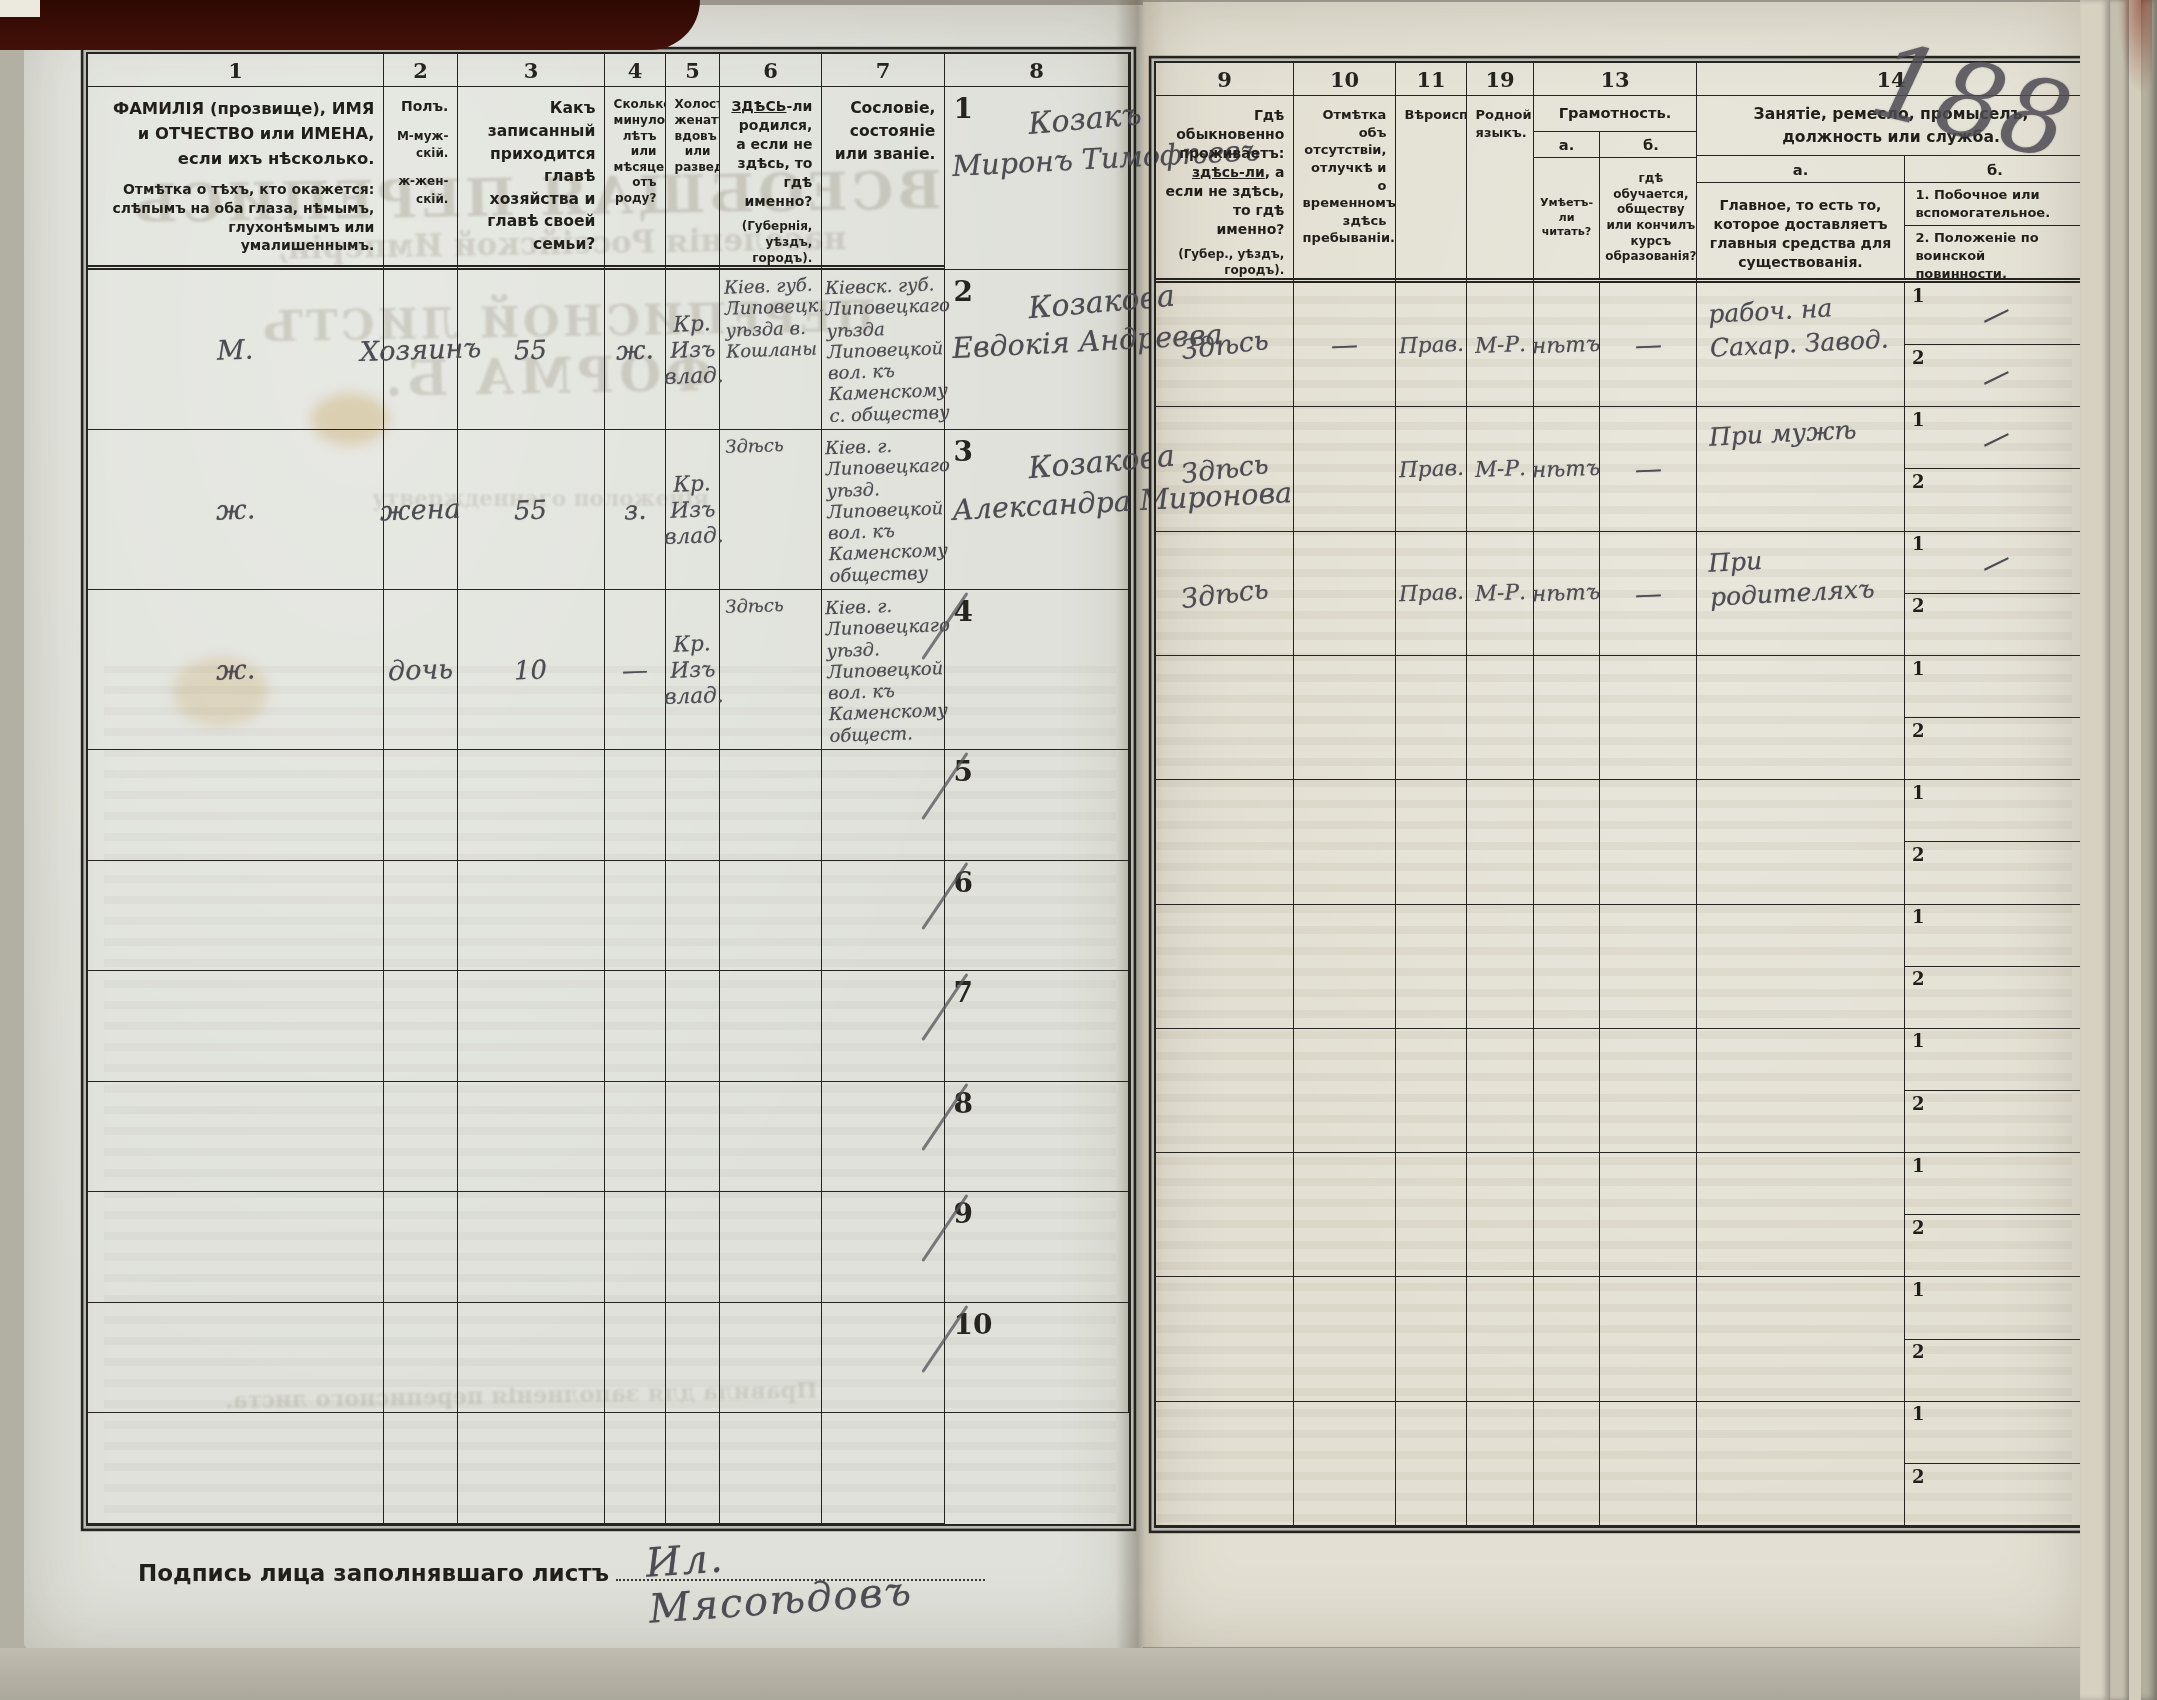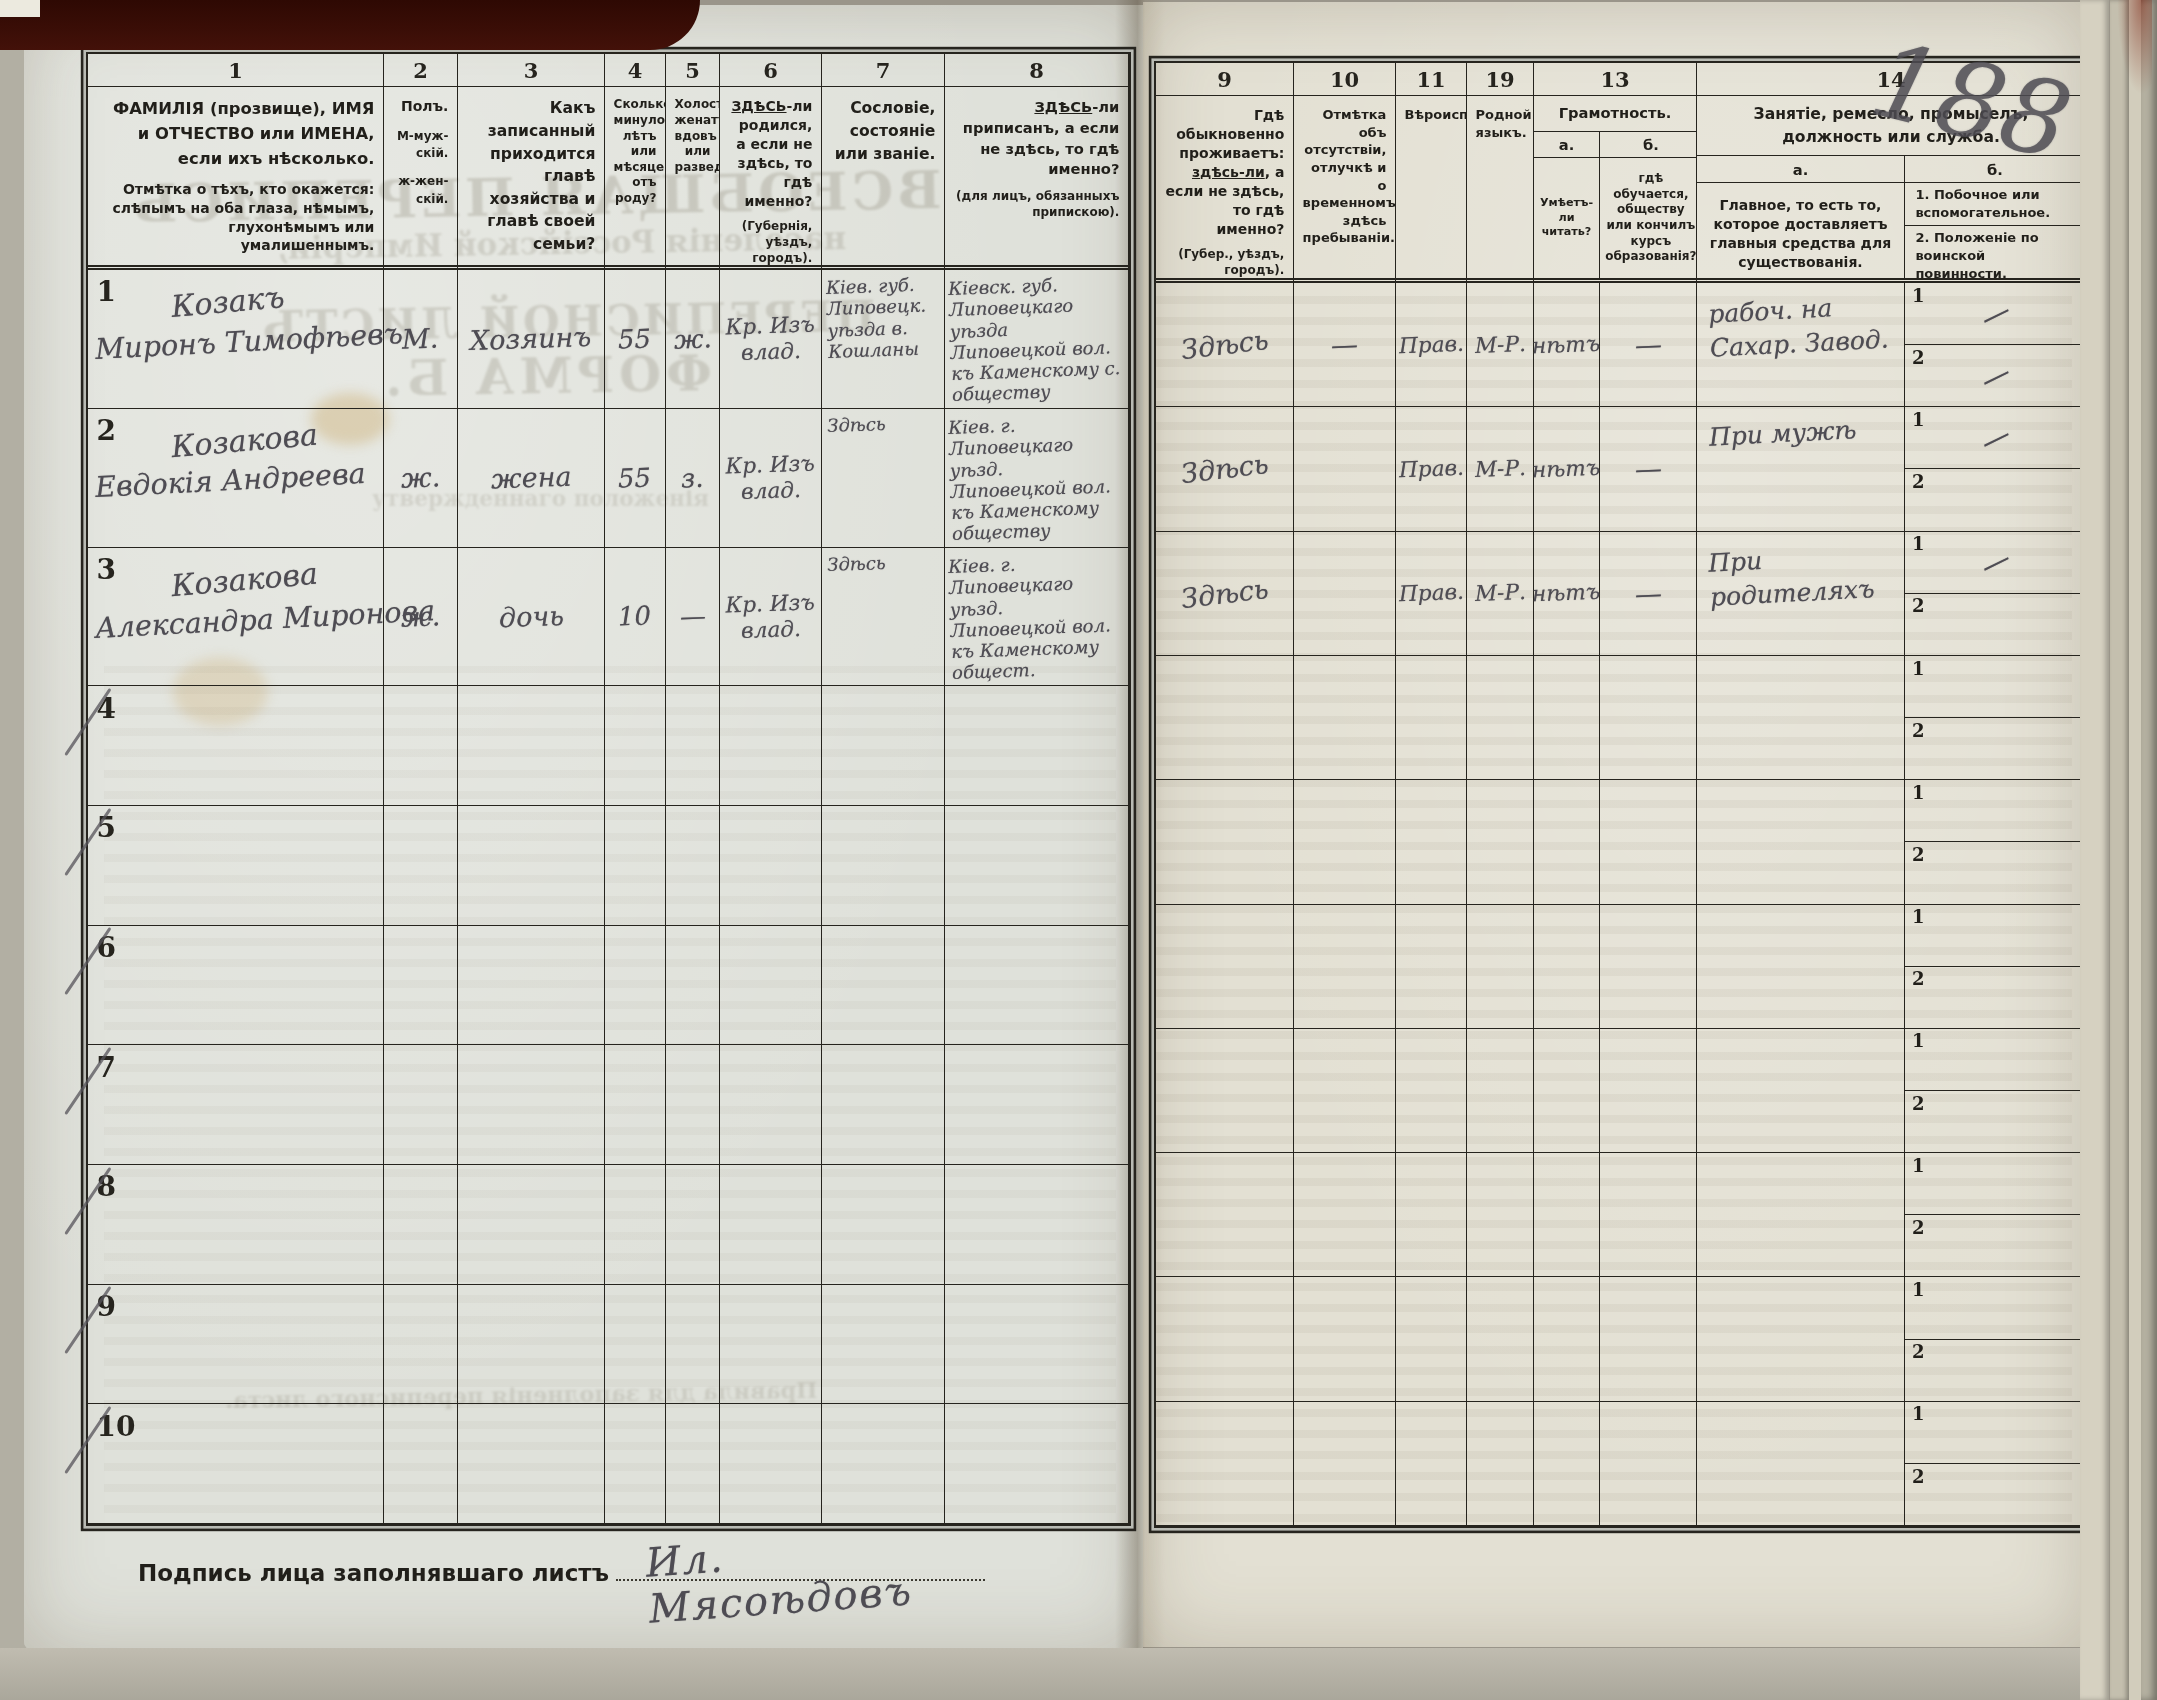--- a/index.html
+++ b/index.html
@@ -171,24 +171,20 @@
     <div class="cell hd">
       <p class="t14">Холостъ, женатъ, вдовъ или разведенъ.</p>
     </div>
     <div class="cell hd">
       <p class="t16"><span class="ulined">ЗДѢСЬ</span><span>-ли родился, а если не здѣсь, то гдѣ именно?</span></p>
       <span class="note t13">(Губернія, уѣздъ, городъ).</span>
     </div>
     <div class="cell hd">
       <p class="t18">Сословіе, состояніе или званіе.</p>
     </div>
-    <div class="cell hd">
-      <p class="t17"><span class="ulined">ЗДѢСЬ</span><span>-ли приписанъ, а если не здѣсь, то гдѣ именно?</span></p>
-      <span class="note t15">(для лицъ, обязанныхъ припискою).</span>
-    </div>
 
     <div class="cell body">
       <span class="rum">1</span>
       <span class="hw hw-name1">Козакъ</span>
       <span class="hw hw-name2">Миронъ Тимофѣевъ</span>
     </div>
     <div class="cell body center">
         <span class="hw hw-mid">М.</span>
       </div>
     <div class="cell body center">

